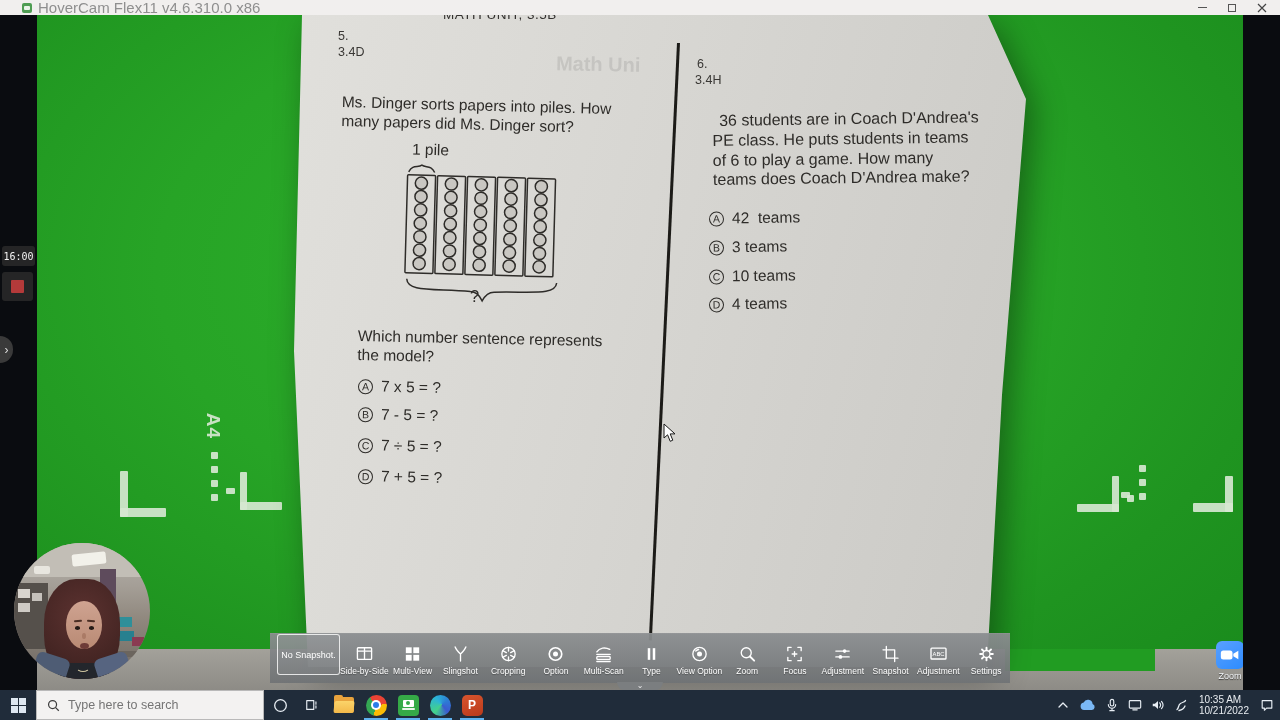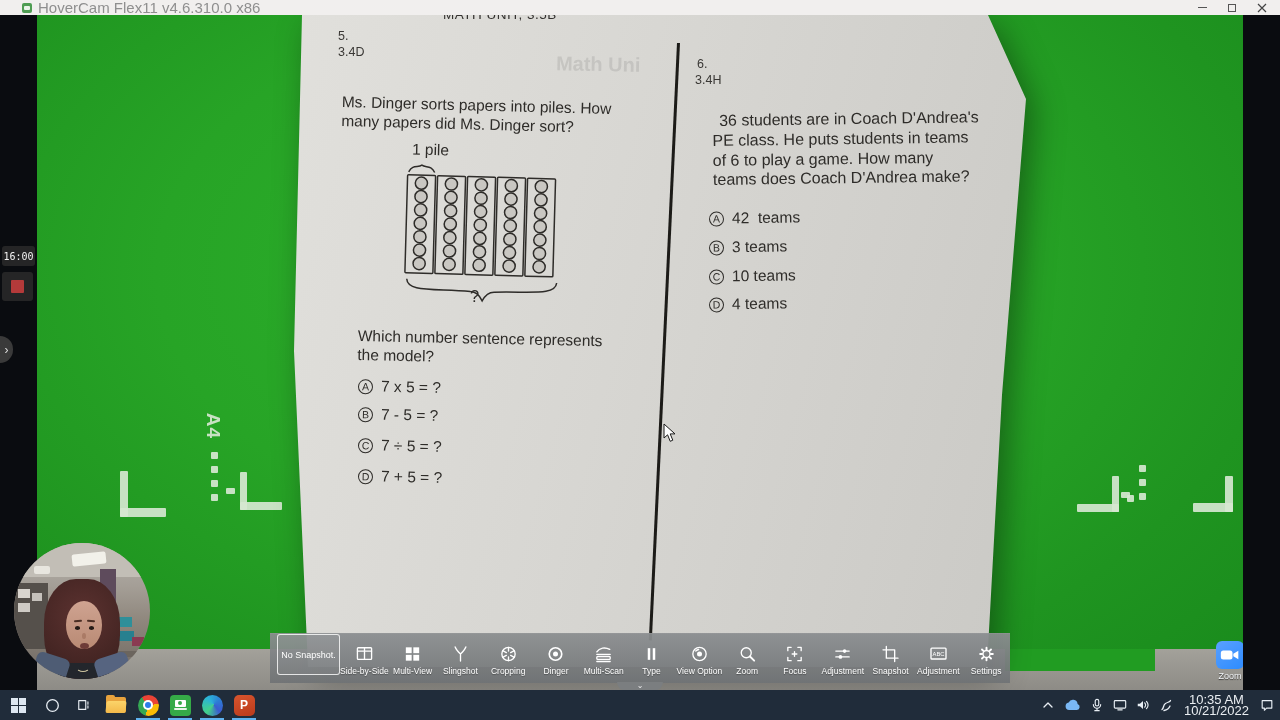--- a/index.html
+++ b/index.html
@@ -81,21 +81,21 @@
   .taskbar{position:absolute;left:0;top:690px;width:1280px;height:30px;background:#202c3a;z-index:70;display:flex;align-items:center}
   .startbtn{width:36px;height:30px;display:flex;align-items:center;justify-content:center}
   .winlogo{display:grid;grid-template-columns:7px 7px;grid-template-rows:7px 7px;gap:1px}
   .winlogo i{background:#dde7f1}
   .searchbox{width:228px;height:30px;background:#f3f2f1;display:flex;align-items:center;gap:8px;padding-left:10px;border:1px solid #b9b9b9}
   .searchbox input{border:none;outline:none;background:transparent;font-size:12.5px;color:#444;width:170px;font-family:inherit}
   .tkbtn{width:32px;height:30px;display:flex;align-items:center;justify-content:center;position:relative}
   .runline{position:absolute;left:4px;bottom:0;width:24px;height:2.5px;background:#5fb2ef}
   .tray{margin-left:auto;display:flex;align-items:center;gap:9px;padding-right:6px;height:30px}
   .trayico{display:flex;align-items:center;justify-content:center}
-  .clock{text-align:center;color:#e9edf1;font-size:13px;line-height:11px;padding:0 2px}
+  .clock{text-align:left;color:#e9edf1;font-size:10px;line-height:11px;padding:0 2px}
 
   
   .ico13{width:14px;height:14px;stroke:#e8eef4;fill:none;stroke-width:1.3;stroke-linecap:round;stroke-linejoin:round}
   .chrome{width:21px;height:21px;border-radius:50%;position:relative;background:conic-gradient(from -40deg,#ea4335 0 33%,#fbbc05 0 66%,#34a853 0 100%)}
   .chrome::before{content:"";position:absolute;left:5.5px;top:5.5px;width:10px;height:10px;border-radius:50%;background:#fff}
   .chrome::after{content:"";position:absolute;left:7.5px;top:7.5px;width:6px;height:6px;border-radius:50%;background:#2d7de9}
   .edge{width:21px;height:21px;border-radius:50%;background:conic-gradient(from 220deg at 55% 45%,#43d18b,#2bb3d8 28%,#2d7bd4 55%,#3b5bd0 78%,#43d18b)}
   .flexico{width:21px;height:21px;border-radius:4px;background:#35aa47;display:flex;flex-direction:column;align-items:center;justify-content:center;gap:1px}
   .flexico .cam{width:11px;height:7px;background:#fff;border-radius:1px;position:relative}
   .flexico .cam::after{content:"";position:absolute;left:3.5px;top:1.5px;width:4px;height:4px;border-radius:50%;background:#35aa47}
@@ -316,21 +316,21 @@
             <circle cx="12" cy="12" r="8"></circle>
             <path d="M12 4v4.5M18.9 8l-4.3 2.4M18.9 16l-4.3-2.4M12 20v-4.5M5.1 16l4.3-2.4M5.1 8l4.3 2.4"></path>
           </svg>
         <span class="tlabel">Cropping</span>
       </div>
       <div class="tbtn">
         <svg class="tbi" viewBox="0 0 24 24">
             <circle cx="12" cy="12" r="7.5" stroke-width="2"></circle>
             <circle class="fillw" cx="12" cy="12" r="3"></circle>
           </svg>
-        <span class="tlabel">Dinger</span>
+        <span class="tlabel">Option</span>
       </div>
       <div class="tbtn">
         <svg class="tbi" viewBox="0 0 24 24">
             <path d="M4 9.5C7 4.5 14 3.5 19.5 6.5M4 12.5h16"></path>
             <rect x="4" y="15" width="16" height="3.5" rx="1"></rect>
             <path d="M4 21h16"></path>
           </svg>
         <span class="tlabel">Multi-Scan</span>
       </div>
       <div class="tbtn">
@@ -427,20 +427,27 @@
 
   <div class="taskbar">
     <div class="startbtn">
       <span class="winlogo">
           <i></i>
           <i></i>
           <i></i>
           <i></i>
         </span>
     </div>
+    <div class="searchbox">
+      <svg width="13" height="13" viewBox="0 0 14 14">
+          <circle cx="6" cy="6" r="4.3" fill="none" stroke="#3b3b3b" stroke-width="1.3"></circle>
+          <path d="M9.3 9.3l3.4 3.4" stroke="#3b3b3b" stroke-width="1.3"></path>
+        </svg>
+      <input type="text" placeholder="Type here to search" style="">
+    </div>
 
     <div class="tkbtn">
       <svg width="15" height="15" viewBox="0 0 16 16">
           <circle cx="8" cy="8" r="6.2" fill="none" stroke="#e8eef4" stroke-width="1.4"></circle>
         </svg>
     </div>
     <div class="tkbtn">
       <svg class="ico13" viewBox="0 0 16 16">
           <rect x="2" y="3" width="8" height="10"></rect>
           <path d="M12.5 4.5v2.5M12.5 9v2.5"></path>

